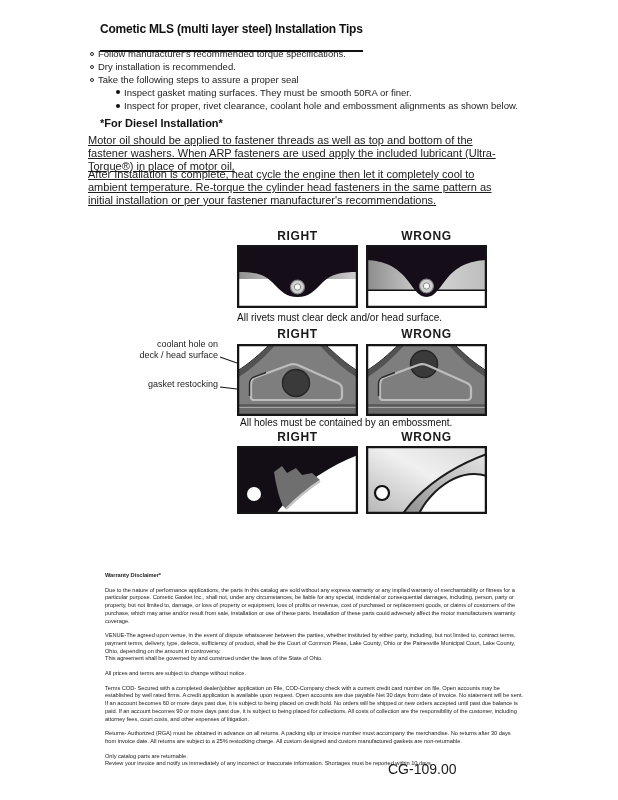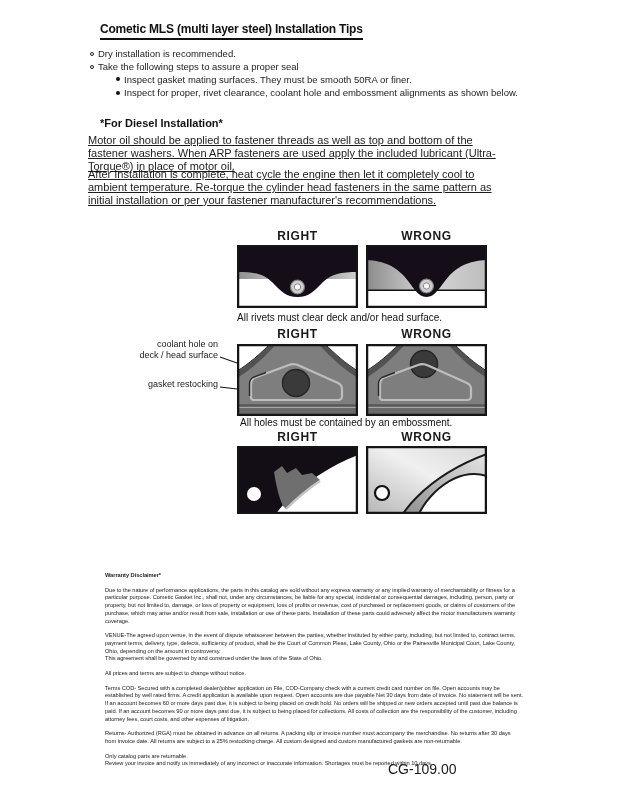--- a/index.html
+++ b/index.html
@@ -7,21 +7,21 @@
   .page {
     position:relative; width:618px; height:800px; background:#ffffff;
     margin:0 auto; overflow:hidden;
     font-family:"Liberation Sans", sans-serif; color:#1c1c1c;
   }
   .abs { position:absolute; }
   .pre { white-space:pre-line; }
 
   .title {
     left:100px; top:22px; font-size:12px; font-weight:bold; letter-spacing:-0.2px;
-    color:#111; border-bottom:2px solid #111; padding-bottom:2px;
+    color:#111; border-bottom:2px solid #111; padding-bottom:14px;
   }
 
   .bullets { left:90px; top:47px; width:450px; font-size:9.5px; line-height:13px; }
   .bullet { display:flex; align-items:baseline; }
   .bullet .txt { flex:1; }
   .marker-circle {
     width:4px; height:4px; border:1px solid #222; border-radius:50%;
     margin-right:4px; flex:0 0 auto; position:relative; top:-1px;
   }
   .lvl2 { margin-left:26px; }
@@ -51,20 +51,24 @@
   .page-code { left:388px; top:761px; font-size:14px; color:#1a1a1a; }
 </style>
 </head>
 <body>
 
 <div class="page">
 
   <div class="abs title">Cometic MLS (multi layer steel) Installation Tips</div>
 
   <div class="abs bullets">
+    <div class="bullet lvl1">
+      <span class="marker-circle"></span>
+      <span class="txt">Follow manufacturer's recommended torque specifications.</span>
+    </div>
     <div class="bullet lvl1">
       <span class="marker-circle"></span>
       <span class="txt">Dry installation is recommended.</span>
     </div>
     <div class="bullet lvl1">
       <span class="marker-circle"></span>
       <span class="txt">Take the following steps to assure a proper seal</span>
     </div>
     <div class="bullet lvl2" style="display:flex;align-items:center;">
       <span class="marker-dot"></span>

